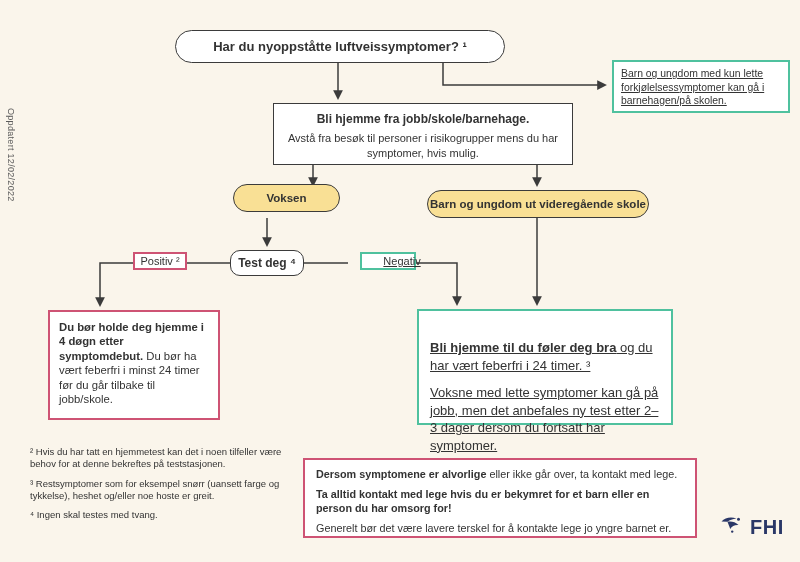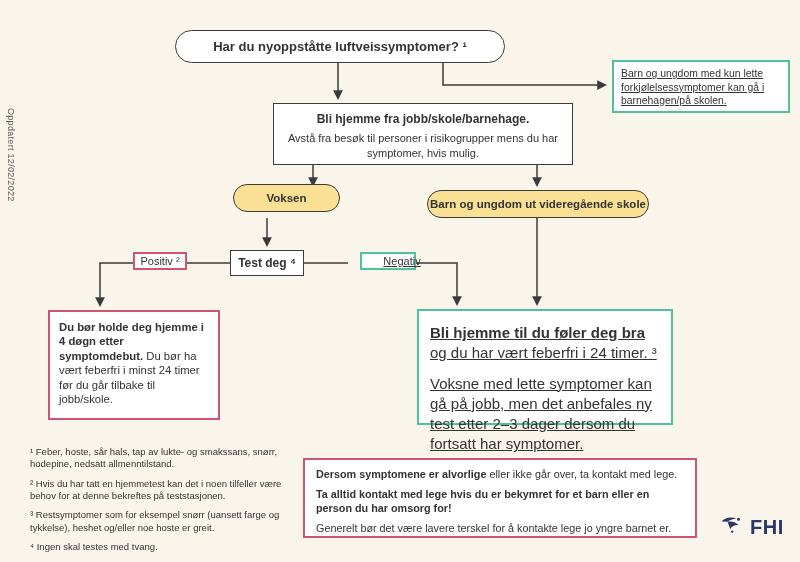--- a/index.html
+++ b/index.html
@@ -22,28 +22,28 @@
   .stayhome{left:273px;top:103px;width:300px;height:62px;padding:8px 8px;
             text-align:center;}
   .stayhome .t{font-weight:bold;font-size:12px;margin:0 0 5px 0;}
   .stayhome .b{font-size:11px;line-height:1.35;margin:0;}
   .pill{border:1.8px solid var(--outline);border-radius:14px;background:var(--yellow);
         display:flex;align-items:center;justify-content:center;
         font-weight:bold;font-size:11.5px;position:absolute;box-sizing:border-box;}
   .voksen{left:233px;top:184px;width:107px;height:28px;}
   .barn{left:427px;top:190px;width:222px;height:28px;}
   .testdeg{left:230px;top:250px;width:74px;height:26px;display:flex;align-items:center;
-           justify-content:center;font-weight:bold;font-size:12px;}
+           justify-content:center;font-weight:bold;font-size:12px;border-radius:10px;}
   .resultlbl{display:flex;align-items:center;justify-content:center;font-size:11px;}
   .positiv{left:133px;top:252px;width:54px;height:18px;}
   .negativ{left:360px;top:252px;width:56px;height:18px;padding-left:28px;}
   .outcome-pos{left:48px;top:310px;width:172px;height:110px;padding:8px 9px;
                font-size:11.3px;line-height:1.28;}
-  .outcome-neg{left:417px;top:309px;width:256px;height:116px;padding:12px 11px;
-               font-size:15px;line-height:1.35;}
+  .outcome-neg{left:417px;top:309px;width:256px;height:116px;padding:28px 11px;
+               font-size:13px;line-height:1.35;}
   .outcome-neg p{margin:0 0 10px 0;}
   .footnotes{position:absolute;left:30px;top:446px;width:268px;font-size:9.5px;line-height:1.3;}
   .footnotes p{margin:0 0 7px 0;}
   .advice{left:303px;top:458px;width:394px;height:80px;padding:7px 11px;
           font-size:10.8px;line-height:1.3;}
   .advice p{margin:0 0 6px 0;}
   .updated{position:absolute;left:16px;top:108px;transform:rotate(90deg);
            transform-origin:left top;font-size:9px;color:#5a5a5a;white-space:nowrap;
            letter-spacing:.3px;}
   .logo{position:absolute;left:720px;top:513px;display:flex;align-items:center;gap:4px;}
@@ -115,21 +115,20 @@
 
   <div class="fbox tealb outcome-neg">
     <p>
       <strong>Bli hjemme til du føler deg bra</strong>
       <span>og du har vært feberfri i 24 timer. ³</span>
     </p>
     <p>Voksne med lette symptomer kan gå på jobb, men det anbefales ny test etter 2–3 dager dersom du fortsatt har symptomer.</p>
   </div>
 
   <div class="footnotes">
-    <p>¹ Feber, hoste, sår hals, tap av lukte- og smakssans, snørr, hodepine, nedsatt allmenntilstand.</p>
     <p>² Hvis du har tatt en hjemmetest kan det i noen tilfeller være behov for at denne bekreftes på teststasjonen.</p>
     <p>³ Restsymptomer som for eksempel snørr (uansett farge og tykkelse), heshet og/eller noe hoste er greit.</p>
     <p>⁴ Ingen skal testes med tvang.</p>
   </div>
 
   <div class="fbox pinkb advice">
     <p>
       <strong>Dersom symptomene er alvorlige</strong>
       <span>eller ikke går over, ta kontakt med lege.</span>
     </p>

